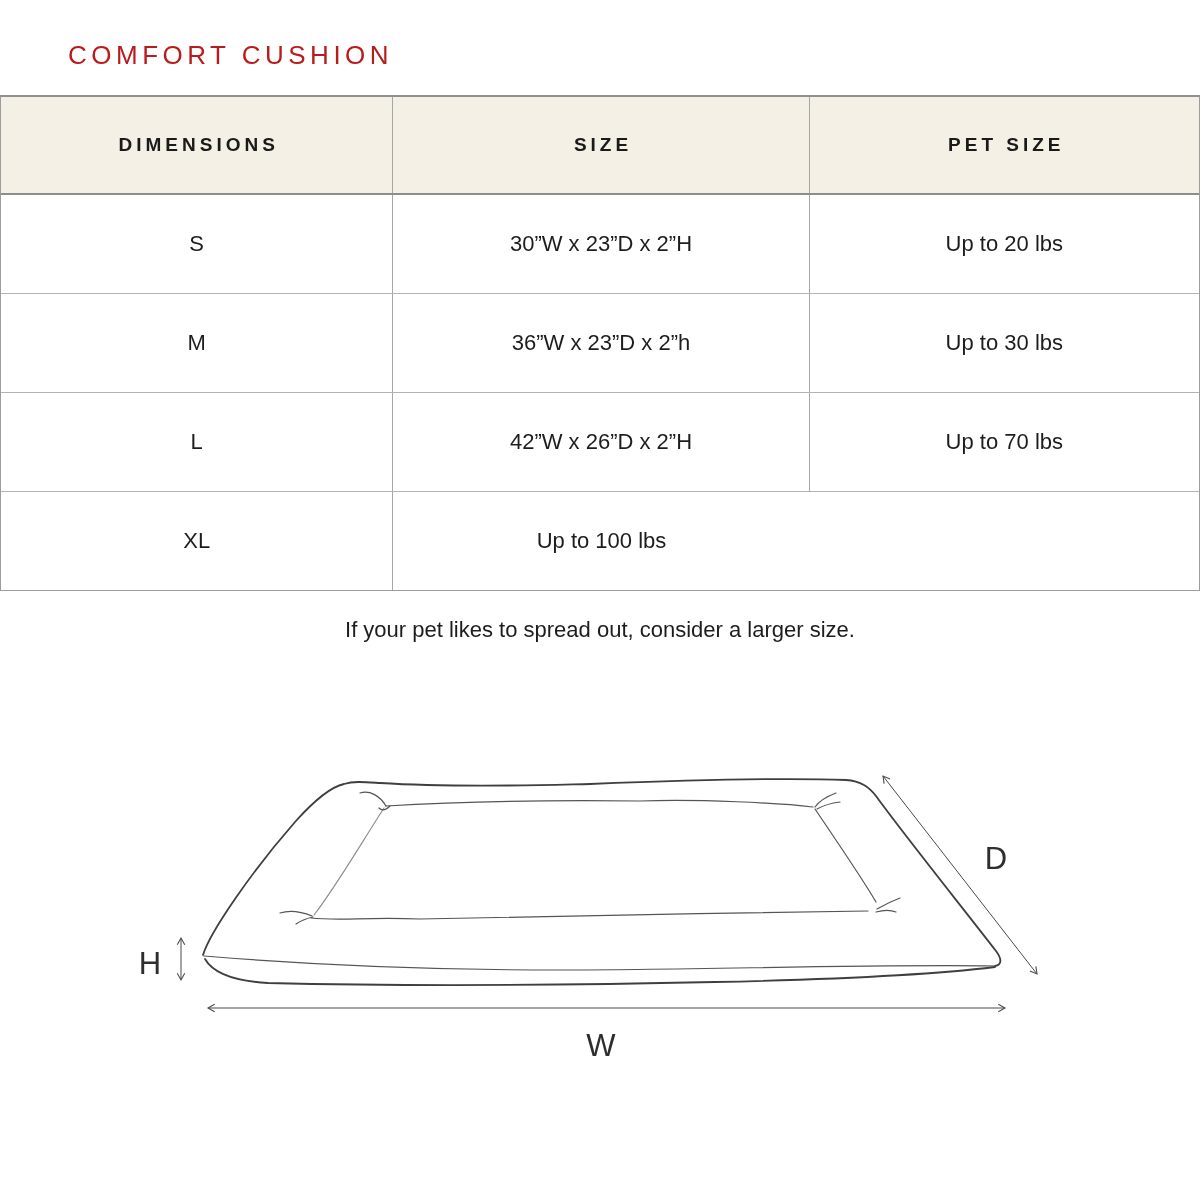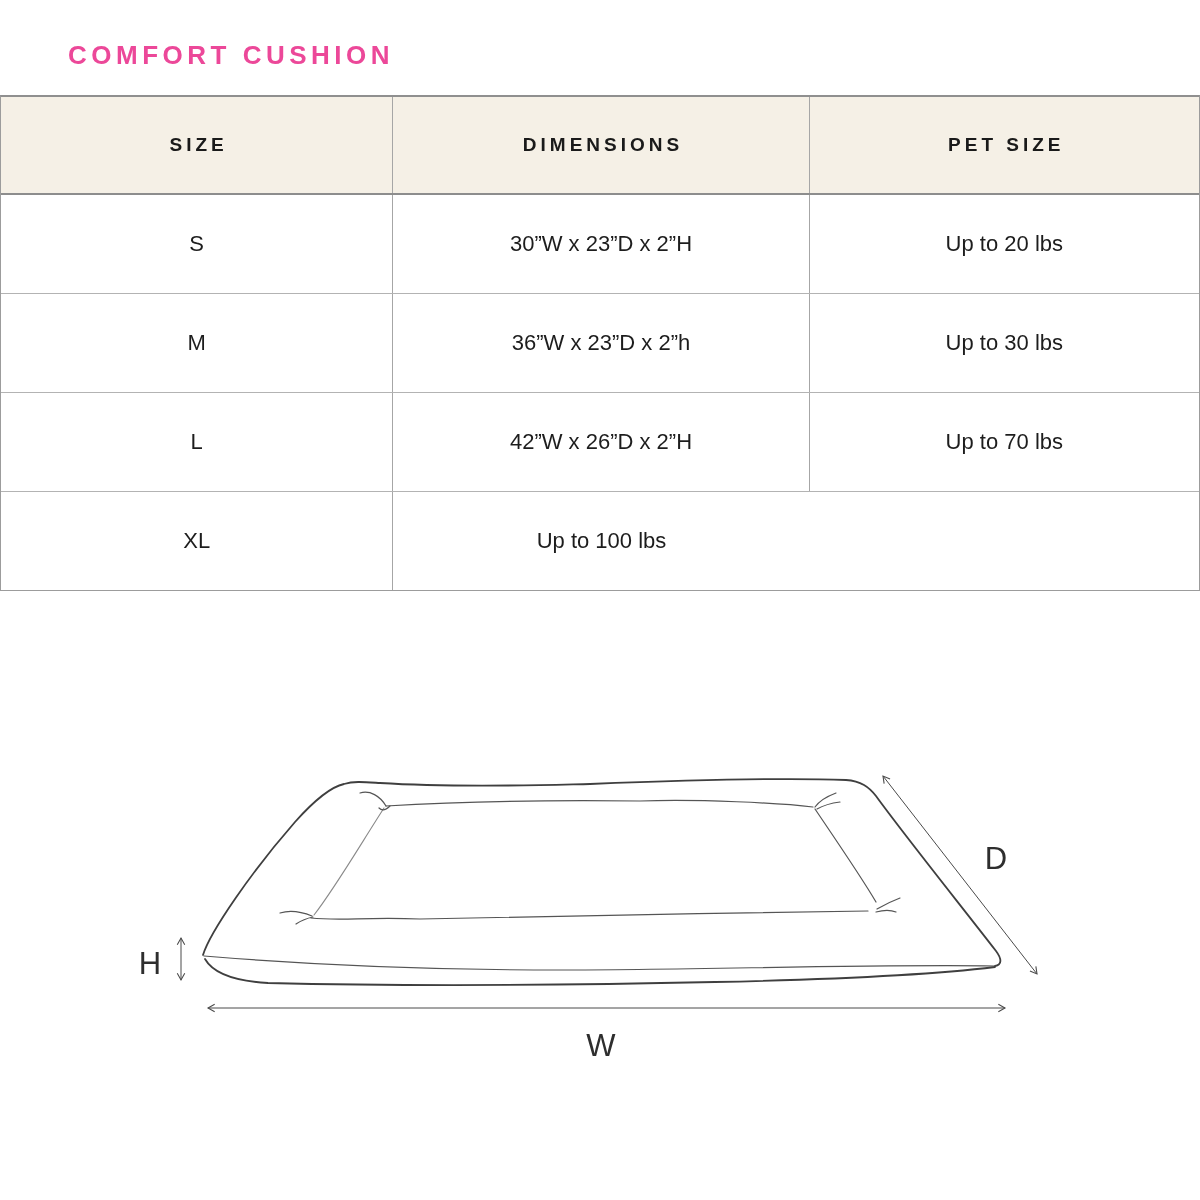--- a/index.html
+++ b/index.html
@@ -11,23 +11,23 @@
     position: relative;
     overflow: hidden;
   }
   .page { position: absolute; inset: 0; }
 
   .title {
     position: absolute;
     top: 40px; left: 68px;
     margin: 0;
     font-size: 26px;
-    font-weight: 700;
+    font-weight: 400;
     letter-spacing: 4.5px;
-    color: #ec4899;
+    color: #b91c1c;
   }
 
   .size-table {
     position: absolute;
     top: 95px; left: 0;
     width: 1200px;
     box-sizing: border-box;
     border: 1px solid #9c9c9c;
     border-top: 2px solid #8f8f8f;
   }
@@ -100,22 +100,22 @@
 </style>
 </head>
 <body>
 
 <div class="page">
 
   <h1 class="title">COMFORT CUSHION</h1>
 
   <div class="size-table">
     <div class="trow header">
+      <div class="cell">DIMENSIONS</div>
       <div class="cell">SIZE</div>
-      <div class="cell">DIMENSIONS</div>
       <div class="cell">PET SIZE</div>
     </div>
     <div class="trow body-row">
       <div class="cell">S</div>
       <div class="cell">30”W x 23”D x 2”H</div>
       <div class="cell">Up to 20 lbs</div>
     </div>
     <div class="trow body-row">
       <div class="cell">M</div>
       <div class="cell">36”W x 23”D x 2”h</div>
@@ -125,20 +125,21 @@
       <div class="cell">L</div>
       <div class="cell">42”W x 26”D x 2”H</div>
       <div class="cell">Up to 70 lbs</div>
     </div>
     <div class="trow body-row">
       <div class="cell">XL</div>
       <div class="cell">Up to 100 lbs</div>
     </div>
   </div>
 
+  <p class="note">If your pet likes to spread out, consider a larger size.</p>
 
   <svg class="diagram" viewBox="0 0 1200 360" xmlns="http://www.w3.org/2000/svg">
     <defs>
       <marker id="arr" viewBox="0 0 12 12" refX="10" refY="6" markerWidth="10" markerHeight="10" orient="auto-start-reverse">
         <path d="M2,1.5 L10,6 L2,10.5" fill="none" stroke="#4a4a4a" stroke-width="1.3"></path>
       </marker>
     </defs>
 
     <path class="sketch" d="M 203,215
          C 210,192 252,131 295,82

